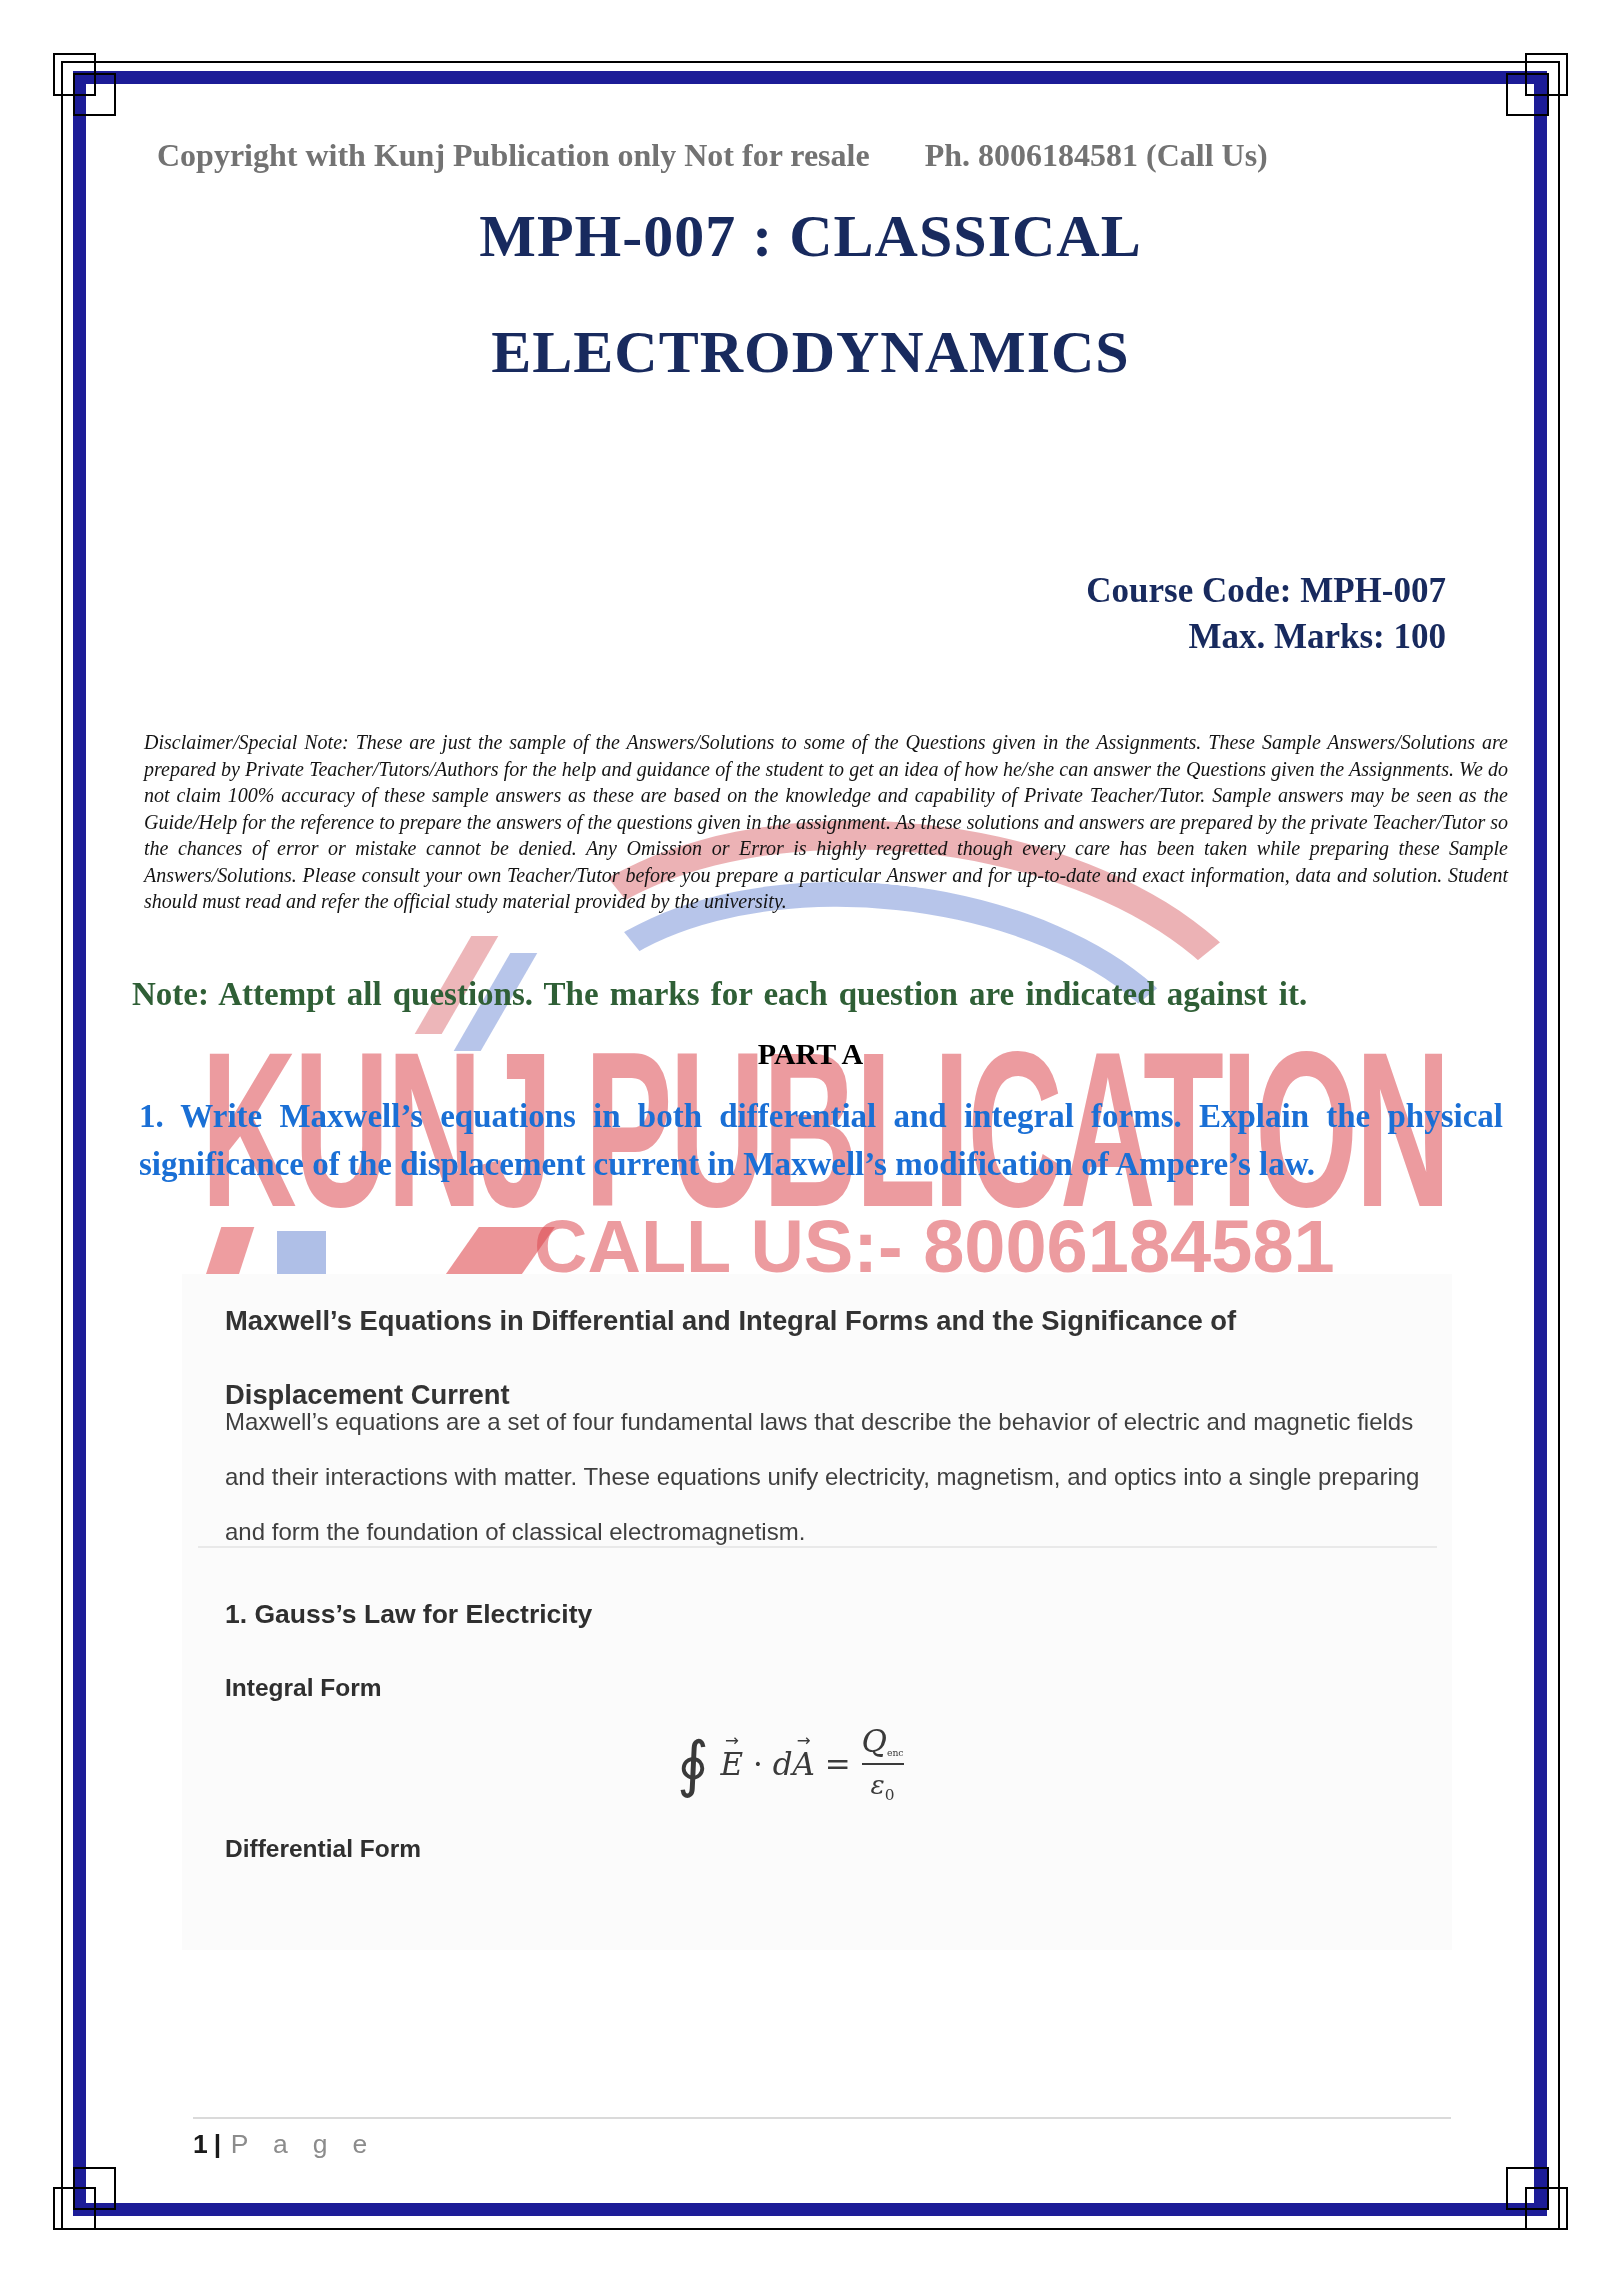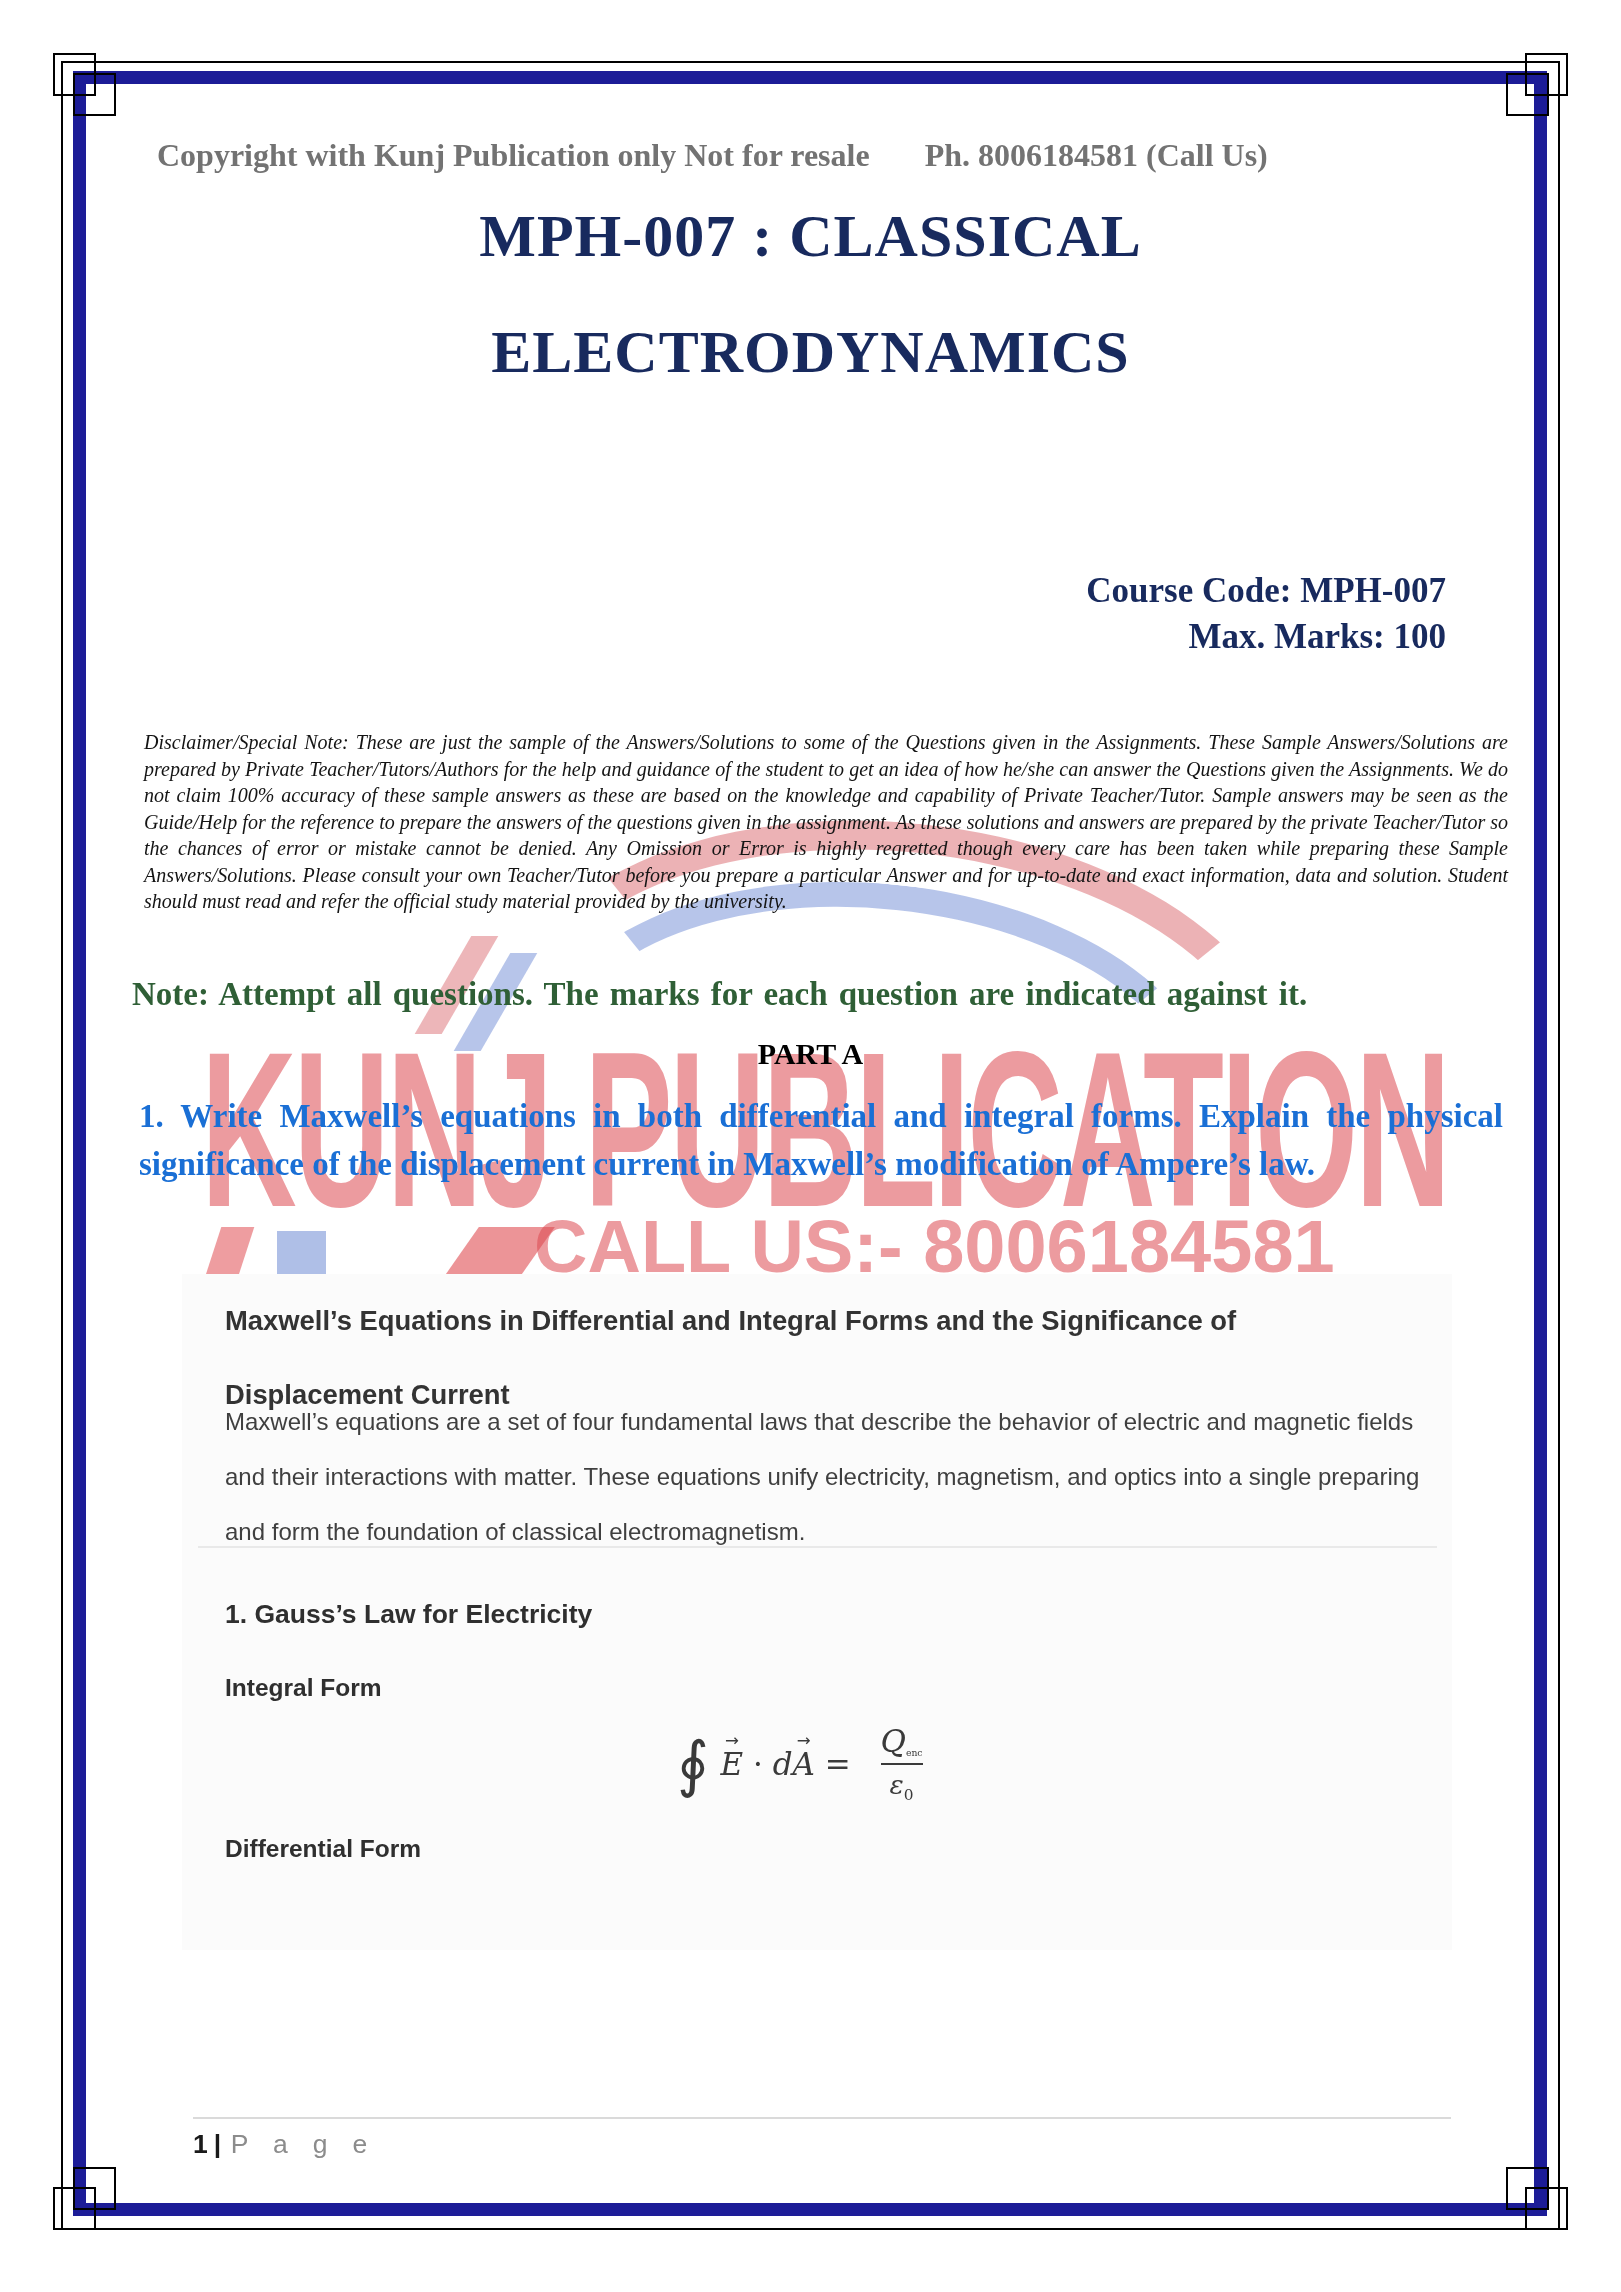--- a/index.html
+++ b/index.html
@@ -68,21 +68,21 @@
   .panel .form-label-1{position:absolute;left:43px;top:400px;font-weight:bold;font-size:24.5px;color:#2F2F2F;}
   .panel .form-label-2{position:absolute;left:43px;top:561px;font-weight:bold;font-size:24.5px;color:#2F2F2F;}
   .formula{position:absolute;left:495px;top:449px;display:inline-flex;align-items:center;gap:9.8px;
            color:#3A3A3A;font-family:"DejaVu Serif","DejaVu Sans",serif;}
   .formula .int{font-size:61px;line-height:1;font-style:normal;margin-right:2px;}
   .formula .it{font-style:italic;font-size:31px;}
   .formula .vec{position:relative;display:inline-block;}
   .formula .arr{position:absolute;top:-15.7px;left:50%;transform:translateX(-50%);font-size:16.7px;
                 font-style:normal;font-family:"DejaVu Sans",sans-serif;}
   .formula .op{font-size:31px;}
-  .formula .frac{display:inline-flex;flex-direction:column;align-items:center;margin-left:20px;}
+  .formula .frac{display:inline-flex;flex-direction:column;align-items:center;margin-left:1px;}
   .formula .frac .bar{height:2px;width:100%;background:#3A3A3A;margin:3.9px 0;}
   .formula sub{font-size:0.58em;font-style:normal;}
   .formula .den{font-size:26.5px;font-style:italic;}
 
   
   .footer-rule{position:absolute;left:193px;top:2117px;width:1258px;height:2px;background:#DADADA;z-index:2;}
   .footer-text{position:absolute;left:193px;top:2129px;z-index:2;
                font-family:"Liberation Sans","DejaVu Sans",sans-serif;font-size:26.5px;color:#1a1a1a;}
   .footer-text .num{font-weight:bold;}
   .footer-text .sep{font-weight:bold;padding:0 9.8px 0 5.9px;}

